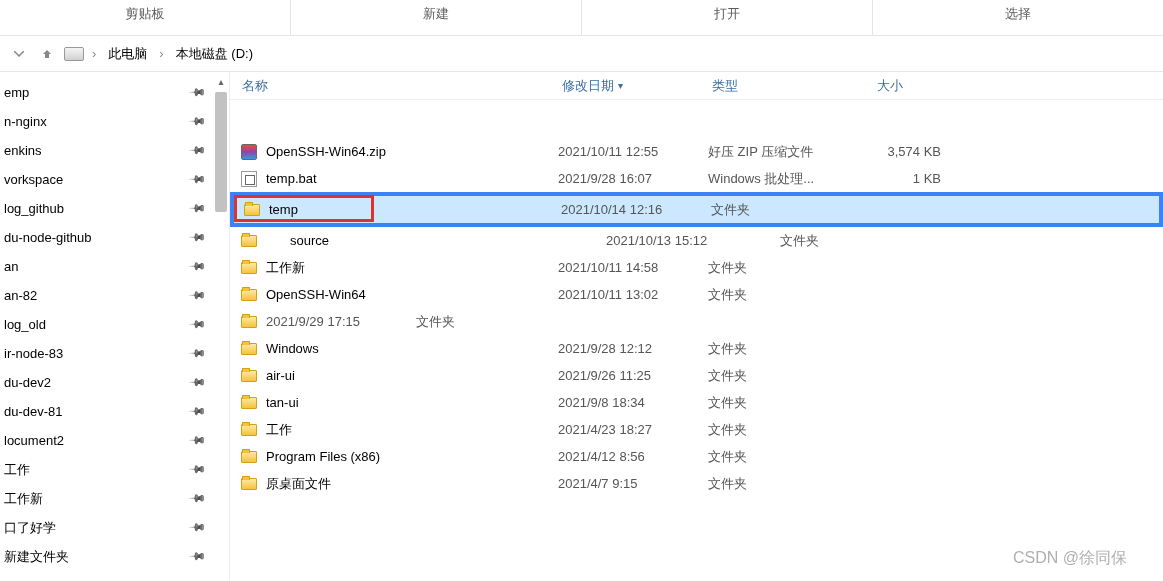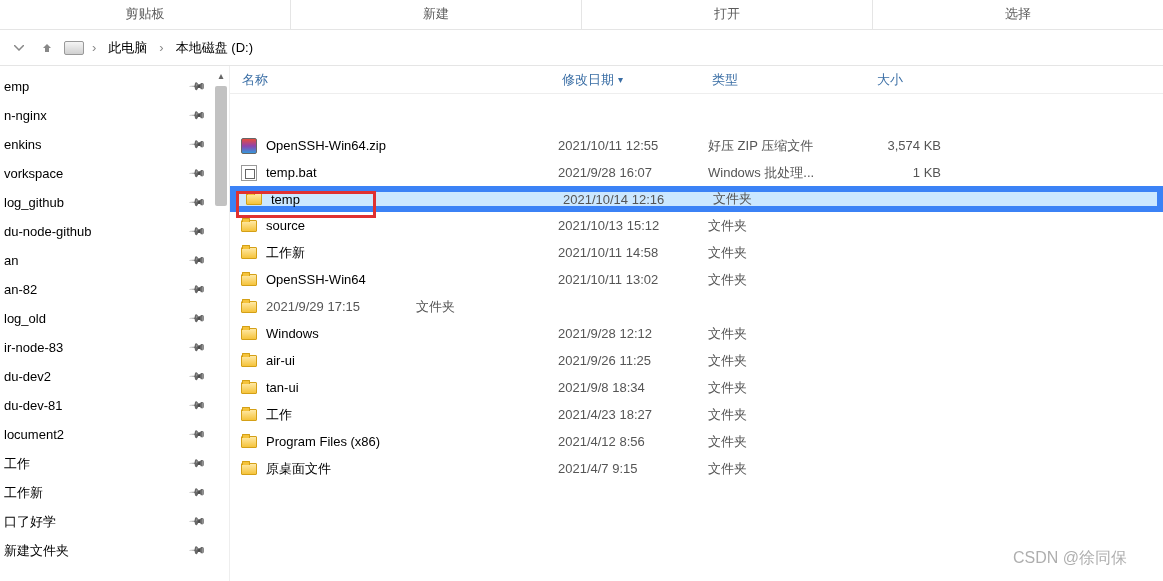--- a/index.html
+++ b/index.html
@@ -1,18 +1,18 @@
 <!DOCTYPE html>
 <html><head>
 <meta charset="utf-8">
 <style>
 * { margin: 0; padding: 0; box-sizing: border-box; font-family: "Microsoft YaHei", "Segoe UI", sans-serif; font-size: 13px; }
 body { background: #fff; color: #000; width: 1163px; height: 581px; overflow: hidden; position: relative; }
 
-.ribbon { height: 30px; display: flex; border-bottom: 1px solid #e5e5e5; }
+.ribbon { height: 36px; display: flex; border-bottom: 1px solid #e5e5e5; }
 .ribbon-group { flex: 1; text-align: center; line-height: 28px; color: #5a5a5a; border-right: 1px solid #e5e5e5; }
 .ribbon-group:last-child { border-right: none; }
 
 .nav-bar { height: 36px; display: flex; align-items: center; padding: 0 8px; gap: 6px; border-bottom: 1px solid #e5e5e5; }
 .nav-btn { width: 22px; height: 22px; display: flex; align-items: center; justify-content: center; color: #999; cursor: pointer; }
 .nav-sep { color: #888; margin: 0 2px; }
 .drive-icon { width: 20px; height: 14px; background: linear-gradient(#f5f5f5,#d0d0d0); border: 1px solid #999; border-radius: 2px; display:inline-block; }
 .crumb { color: #000; padding: 2px 4px; cursor: pointer; }
 
 .main { display: flex; height: calc(100% - 66px); }
@@ -36,21 +36,21 @@
 .file-row .icon { width: 18px; height: 18px; margin-right: 8px; display:flex; align-items:center; justify-content:center; }
 .folder-icon { width: 16px; height: 12px; background: linear-gradient(#ffe9a6,#f5c33b); border: 1px solid #d4a017; border-radius: 1px; position: relative; }
 .folder-icon::before { content:""; position:absolute; top:-3px; left:0; width:6px; height:3px; background:#f5c33b; border:1px solid #d4a017; border-bottom:none; border-radius:1px 1px 0 0;}
 .zip-icon { width:16px; height:16px; background: linear-gradient(#e74c3c,#8e44ad,#3498db); border:1px solid #666; border-radius:2px; }
 .bat-icon { width:16px; height:16px; background:#fff; border:1px solid #999; position:relative; }
 .bat-icon::after { content:""; position:absolute; top:3px; left:3px; width:8px; height:8px; border:1px solid #666; }
 .file-row .fname { width: 292px; }
 .file-row .fdate { width: 150px; color: #555; }
 .file-row .ftype { width: 165px; color: #555; }
 .file-row .fsize { width: 80px; text-align: right; color: #555; padding-right: 12px; }
-.file-row.selected { background: #cce8ff; border: 6px solid #3b82f6; padding-left: 9px; height: 26px; }
+.file-row.selected { background: #cce8ff; border: 4px solid #3b82f6; padding-left: 9px; height: 35px; }
 .red-box { position:absolute; border:3px solid #e03131; pointer-events:none; }
 
 .watermark { position: absolute; right: 36px; bottom: 12px; color: rgba(120,120,120,0.6); font-size: 16px; }
 </style>
 </head>
 <body>
 
 <div class="ribbon">
   <div class="ribbon-group">剪贴板</div>
   <div class="ribbon-group">新建</div>
@@ -183,21 +183,21 @@
         <div class="file-row selected" style="position: relative;">
           <span class="icon">
             <span class="folder-icon"></span>
           </span>
           <span class="fname">temp</span>
           <span class="fdate">2021/10/14 12:16</span>
           <span class="ftype">文件夹</span>
           <span class="fsize"></span>
           <div class="red-box" style="left: 0px; top: -1px; width: 140px; height: 27px;"></div>
         </div>
-        <div class="file-row" style="position: relative;">
+        <div class="file-row" style="position: relative; gap: 24px;">
           <span class="icon">
             <span class="folder-icon"></span>
           </span>
           <span class="fname">source</span>
           <span class="fdate">2021/10/13 15:12</span>
           <span class="ftype">文件夹</span>
           <span class="fsize"></span>
         </div>
         <div class="file-row" style="position: relative;">
           <span class="icon">

